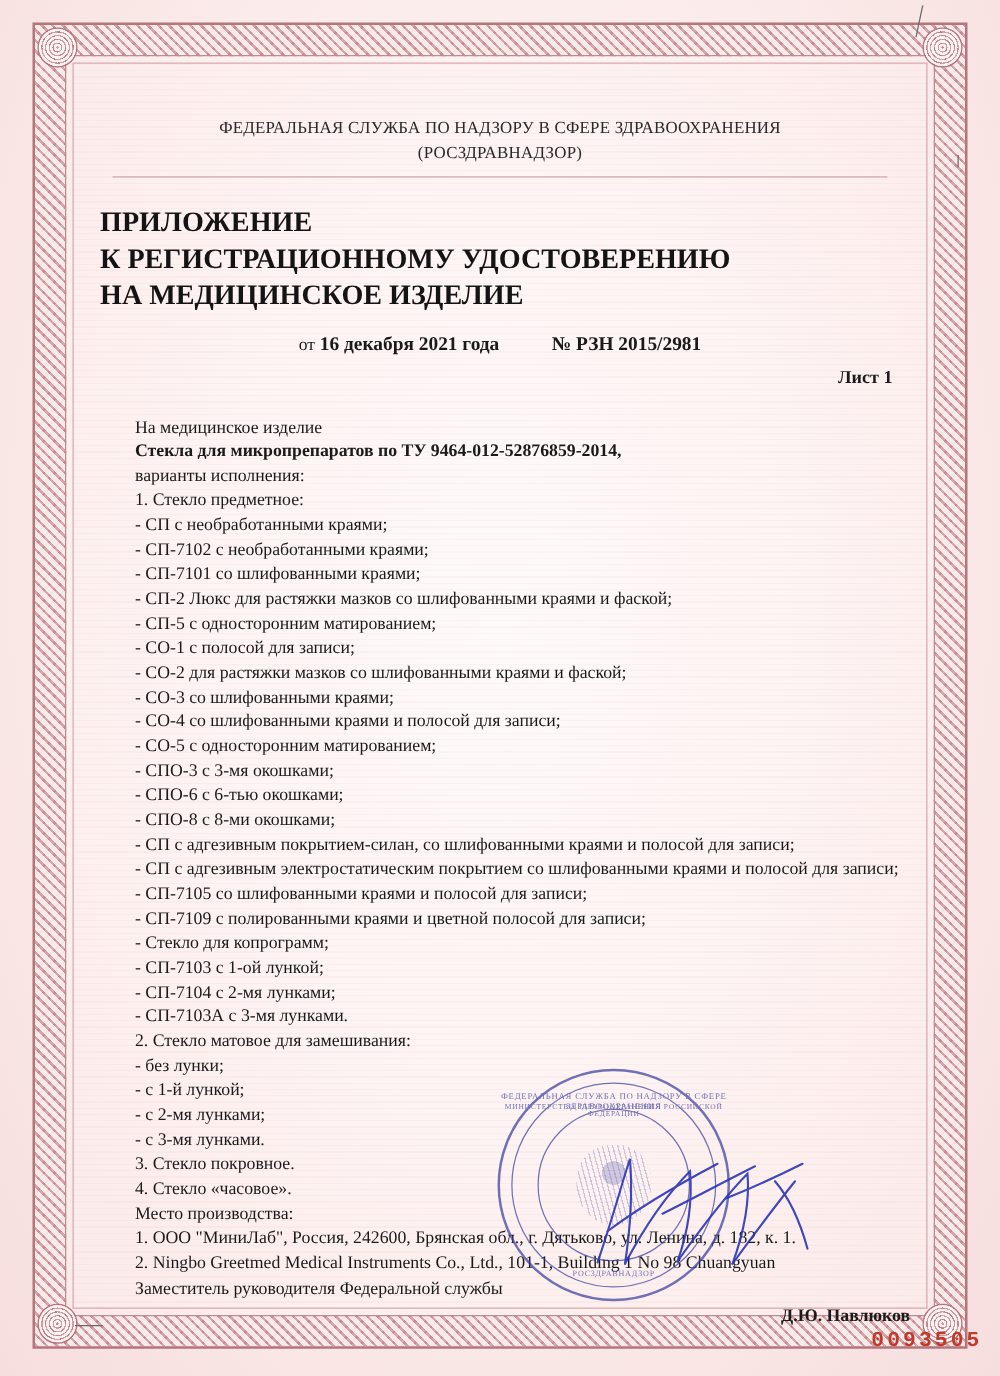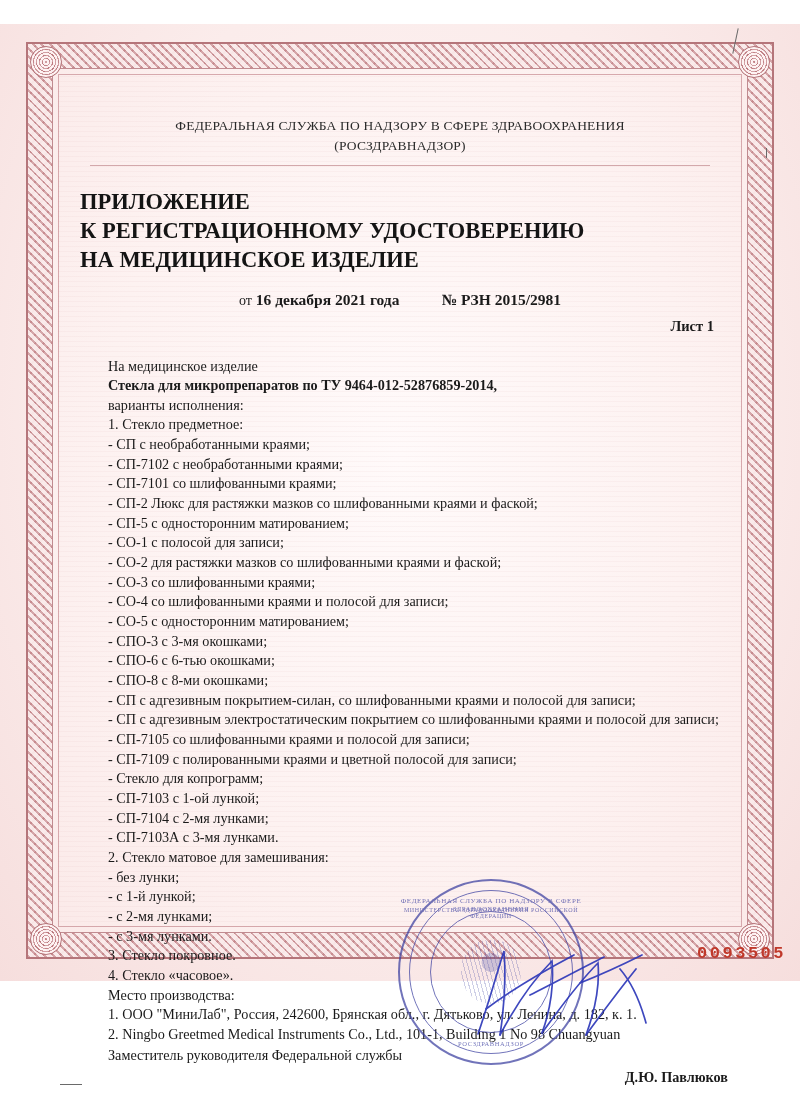--- a/index.html
+++ b/index.html
@@ -14,24 +14,23 @@
     color: #1a1a1a;
     position: relative;
     overflow: hidden;
   }
 
   
   .certificate {
     position: absolute;
     left: 0; top: 0;
     width: 800px;
-    height: 957px;
+    height: 1101px;
     background:
       radial-gradient(ellipse at 50% 40%, #fdf4f4 0%, #fbeceb 55%, #f6dedd 100%);
-    margin-top: 24px;
   }
 
   
   .border-outer {
     position: absolute;
     left: 26px; top: 18px;
     right: 26px; bottom: 22px;
     border: 2px solid #b5757a;
     background:
       repeating-linear-gradient(45deg,

